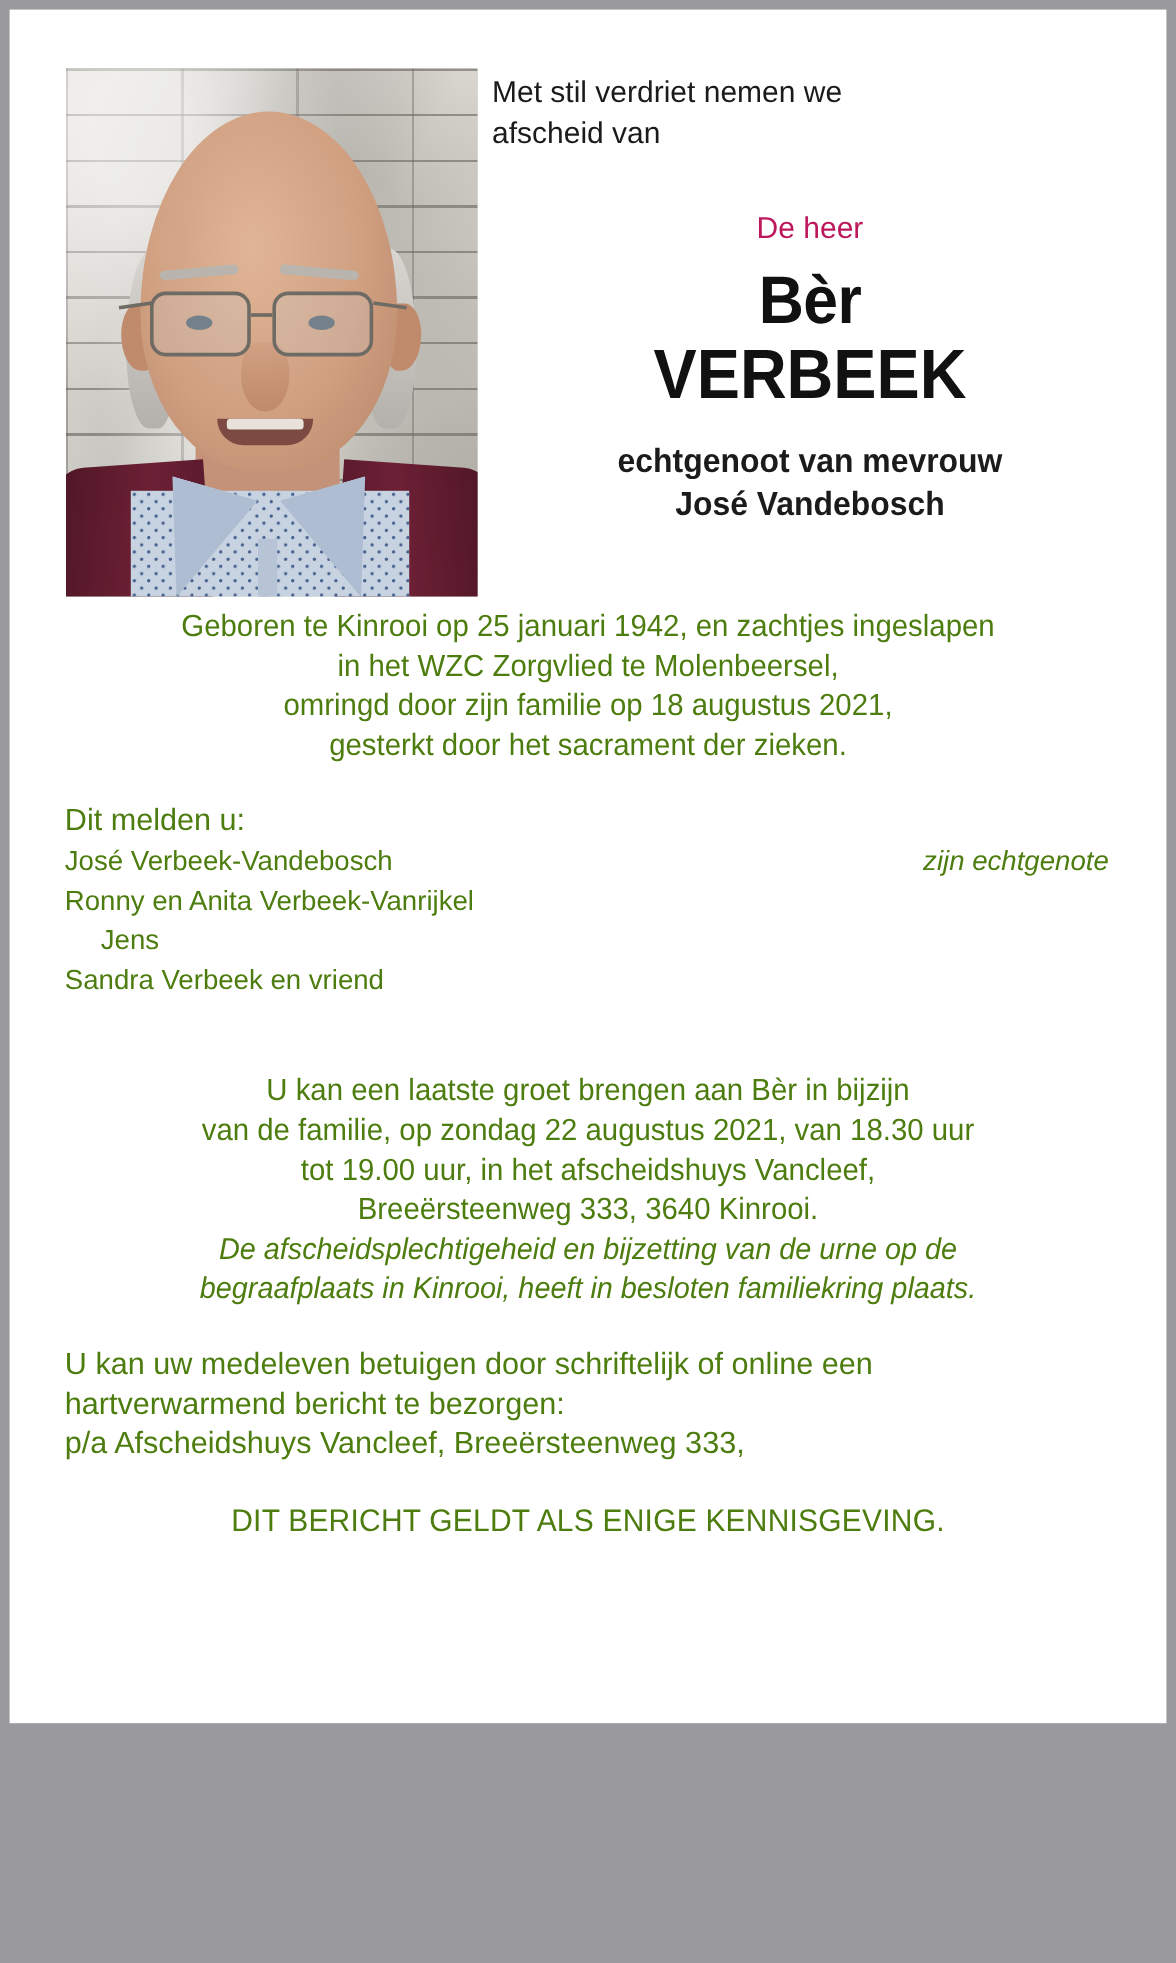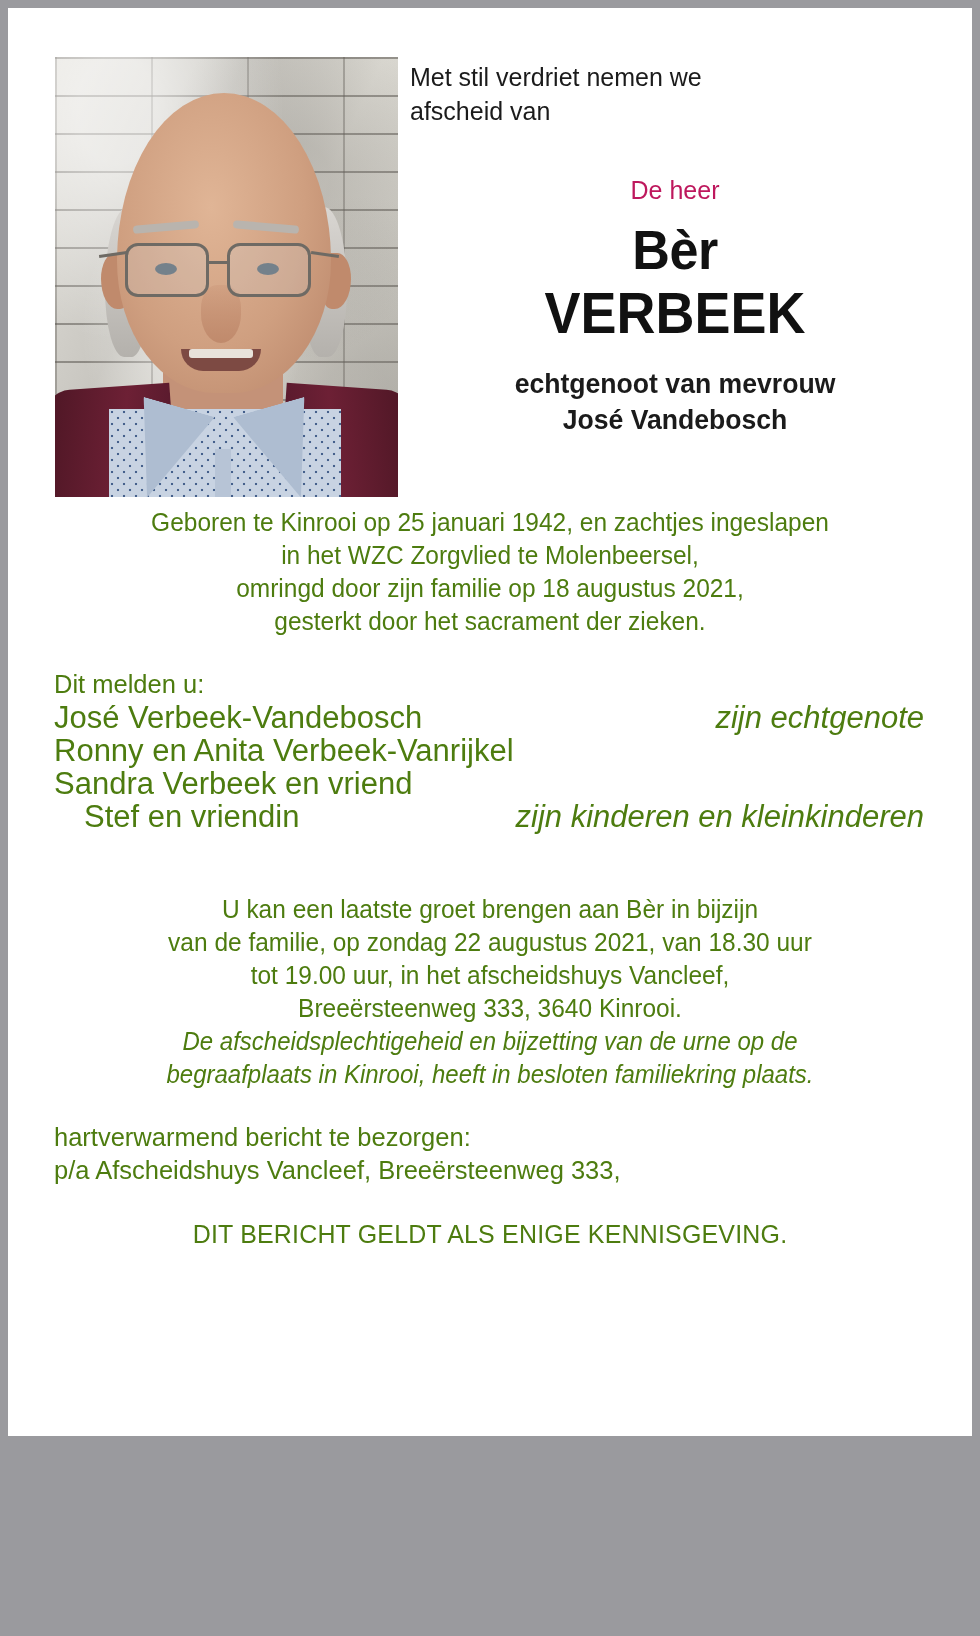--- a/index.html
+++ b/index.html
@@ -239,21 +239,21 @@
     line-height: 33px;
     transform: scaleX(.96);
     transform-origin: center;
   }
 
   .gap-lg { height: 30px; }
 
   .family-row {
     display: flex;
     align-items: baseline;
-    font-size: 31px;
+    font-size: 23px;
     line-height: 33px;
   }
   .family-row .who { flex: 0 0 auto; }
   .family-row .rel {
     margin-left: auto;
     font-style: italic;
     padding-right: 2px;
   }
   .indent { padding-left: 30px; }
 
@@ -407,49 +407,50 @@
         <div class="family-row">
           <span class="who">José Verbeek-Vandebosch</span>
           <span class="rel">zijn echtgenote</span>
         </div>
 
         <div class="family-row">
           <span class="who">Ronny en Anita Verbeek-Vanrijkel</span>
           <span class="rel"></span>
         </div>
 
+        <div class="family-row">
+          <span class="who indent">Jens</span>
+          <span class="rel"></span>
+        </div>
 
         <div class="family-row">
           <span class="who">Sandra Verbeek en vriend</span>
           <span class="rel"></span>
         </div>
 
-        <div class="family-row">
-          <span class="who indent">Stef en vriendin</span>
-          <span class="rel">zijn kinderen en kleinkinderen</span>
-        </div>
       </div>
 
       <div class="gap-lg"></div>
 
 
       <div class="gap-lg"></div>
 
       <div>
         <div class="p-center">U kan een laatste groet brengen aan Bèr in bijzijn</div>
         <div class="p-center">van de familie, op zondag 22 augustus 2021, van 18.30 uur</div>
         <div class="p-center">tot 19.00 uur, in het afscheidshuys Vancleef,</div>
         <div class="p-center">Breeërsteenweg 333, 3640 Kinrooi.</div>
         <div class="p-italic">De afscheidsplechtigeheid en bijzetting van de urne op de</div>
         <div class="p-italic">begraafplaats in Kinrooi, heeft in besloten familiekring plaats.</div>
       </div>
 
       <div class="gap-lg"></div>
 
       <div>
+        <div class="p-left">U kan uw medeleven betuigen door schriftelijk of online een</div>
         <div class="p-left">hartverwarmend bericht te bezorgen:</div>
         <div class="p-left">p/a Afscheidshuys Vancleef, Breeërsteenweg 333,</div>
       </div>
 
       <div class="gap-lg"></div>
 
       <div class="notice">DIT BERICHT GELDT ALS ENIGE KENNISGEVING.</div>
     </div>
 
     <div id="footer-rule"></div>

